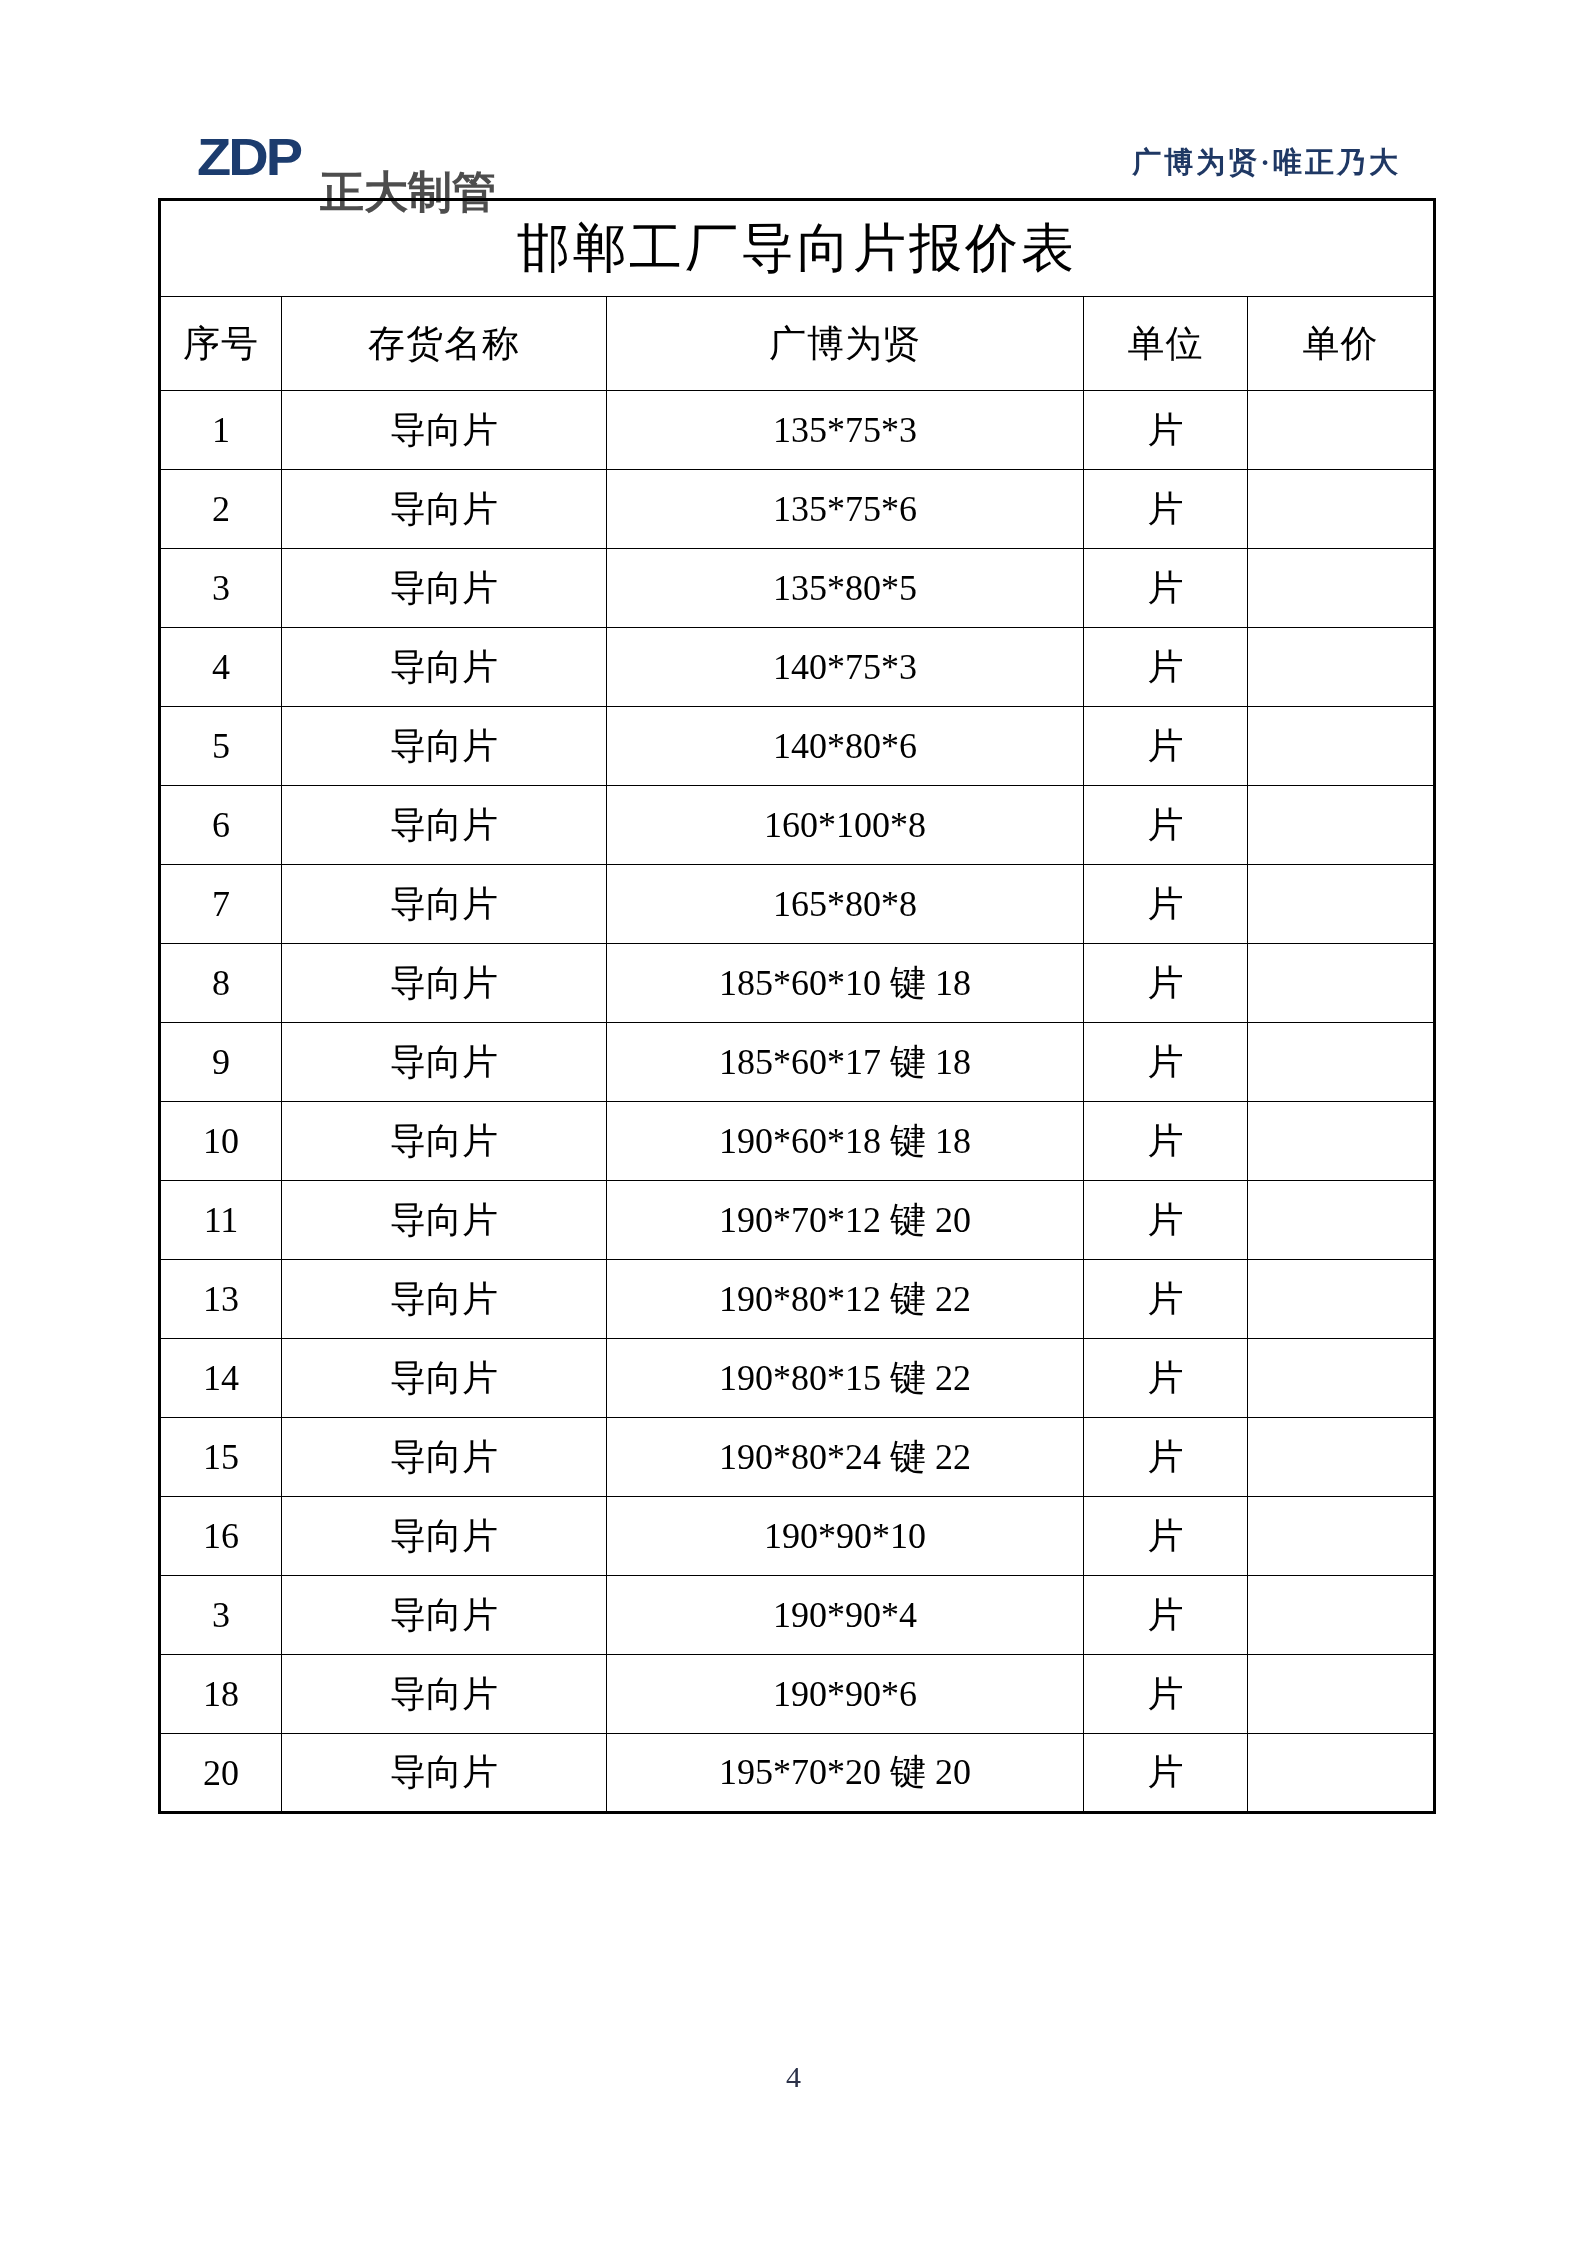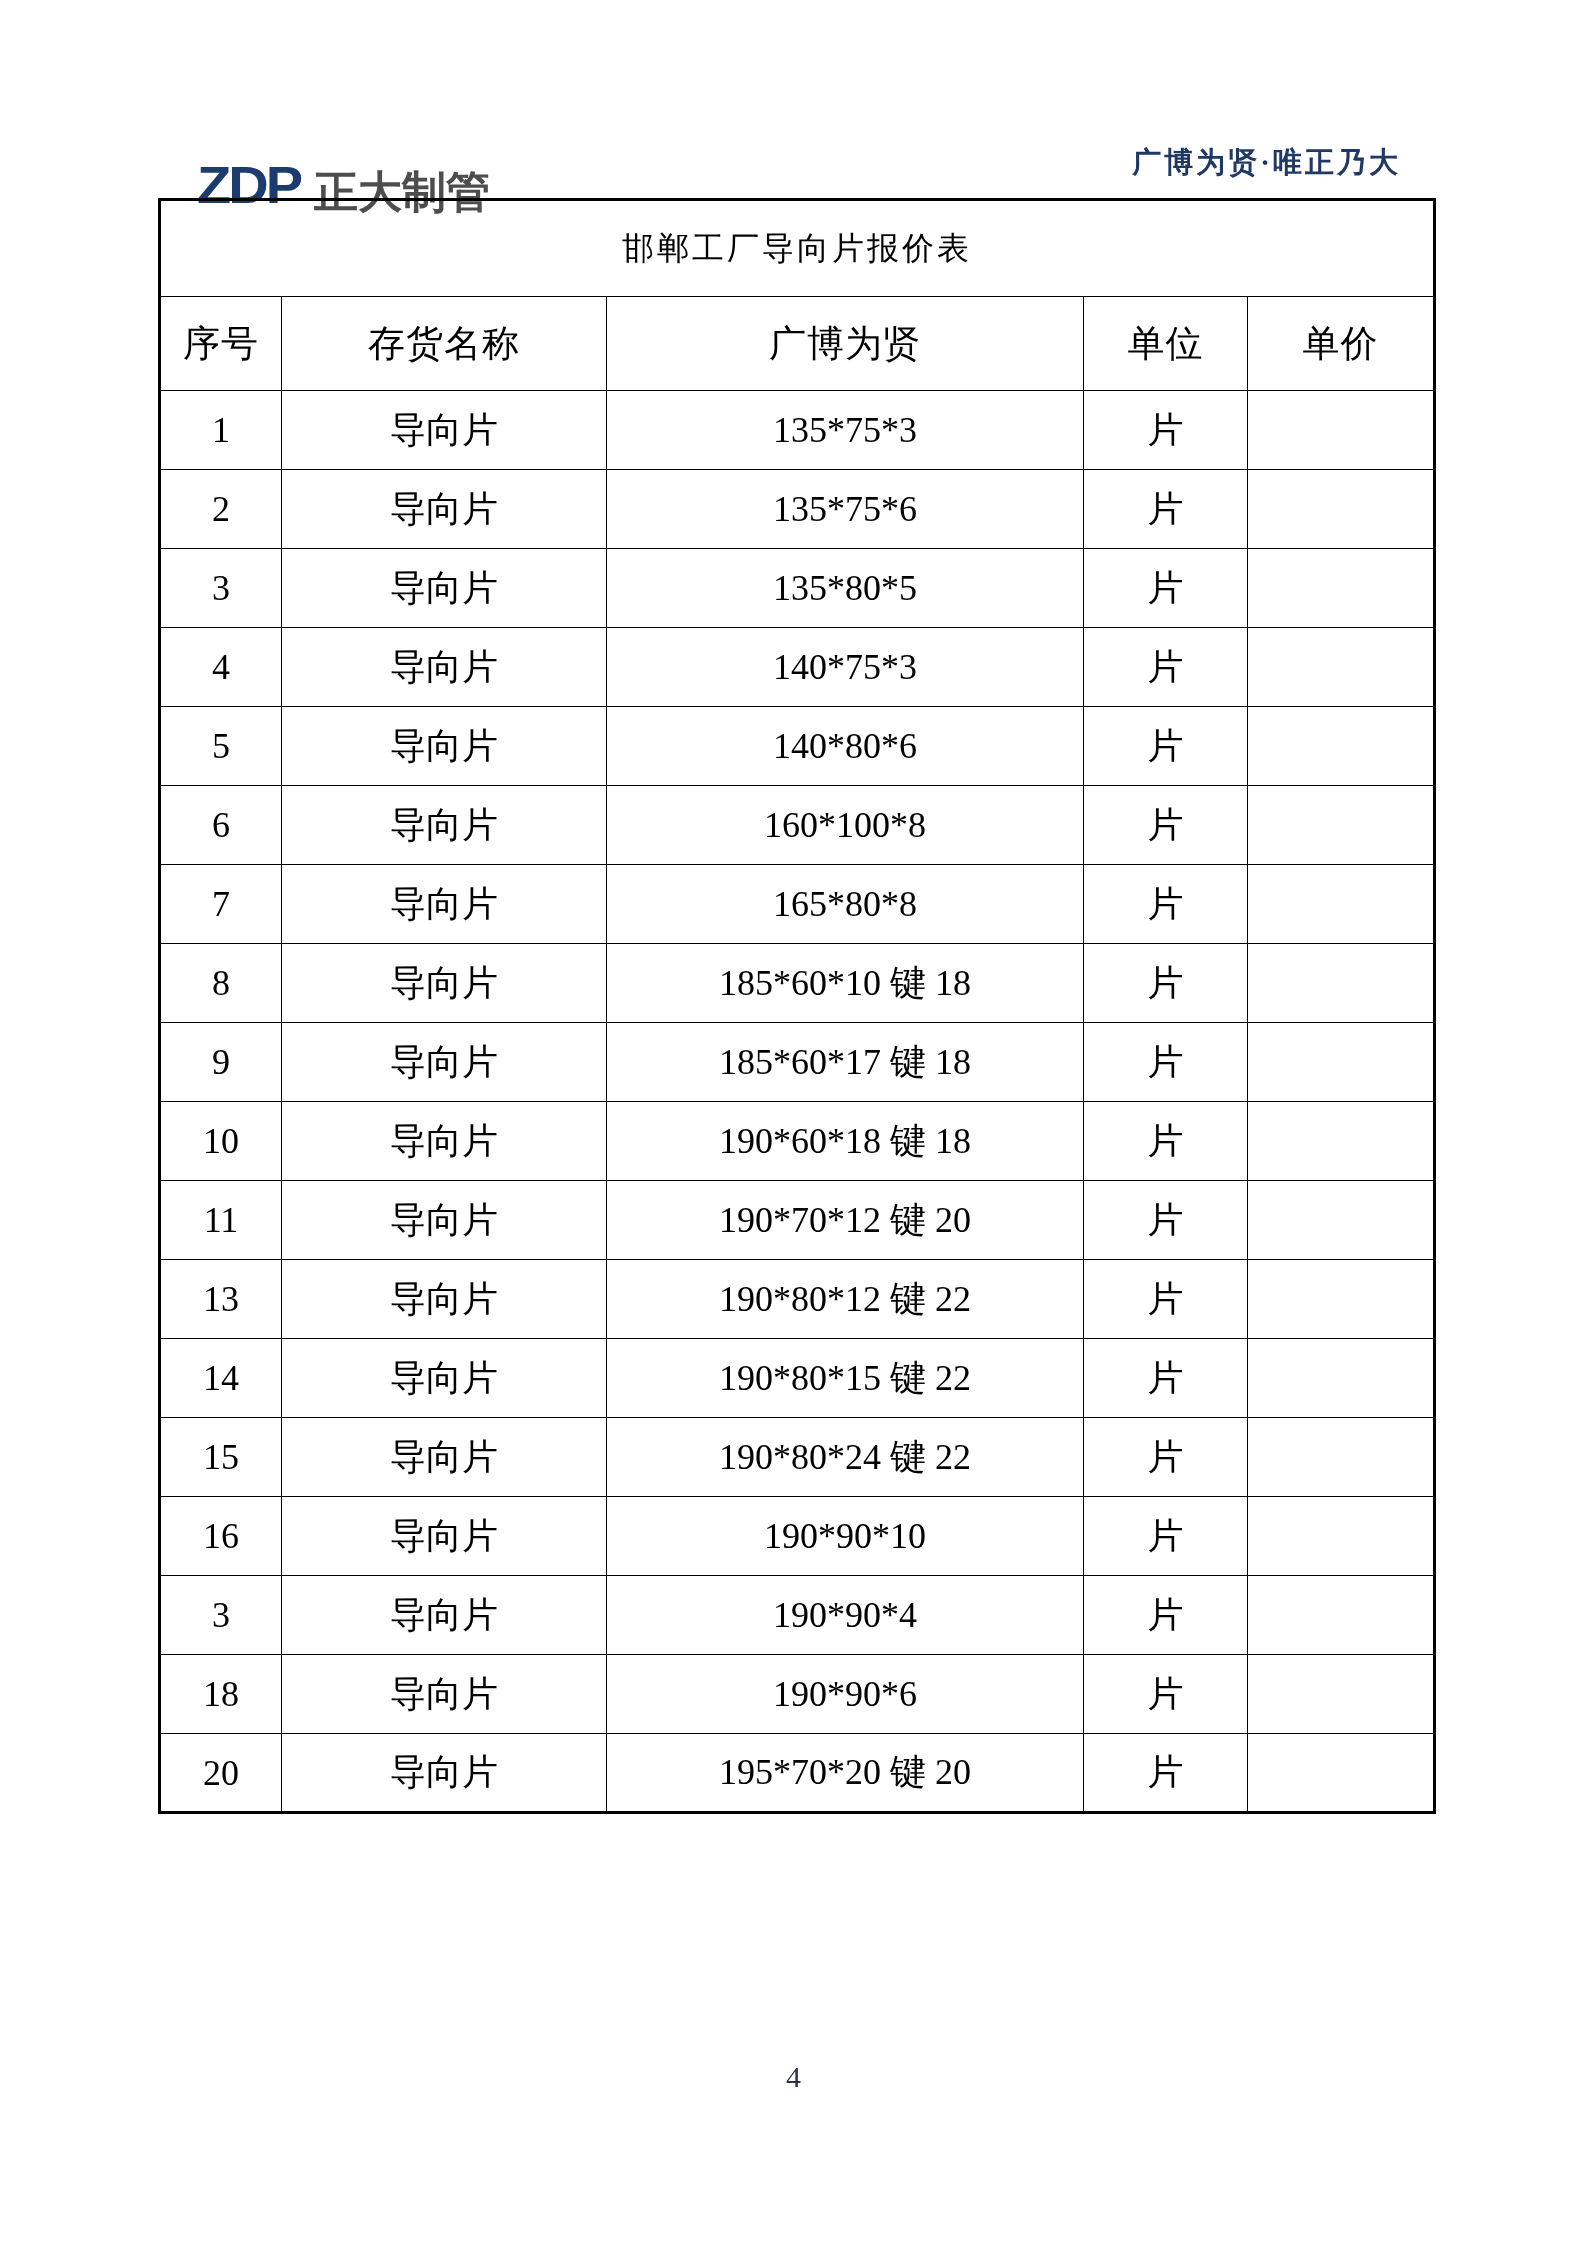--- a/index.html
+++ b/index.html
@@ -8,21 +8,21 @@
     width: 1587px; height: 2245px;
     position: relative;
     font-family: "Liberation Serif", "DejaVu Serif", serif;
     color: var(--text, #000);
   }
   .page { position: absolute; inset: 0; background: #fff; overflow: hidden; }
 
   
   .brand {
     position: absolute; left: 197px; top: 130px;
-    display: flex; align-items: flex-end; gap: 14px;
+    display: flex; align-items: flex-start; gap: 20px;
     white-space: nowrap;
   }
   .zdp {
     font-family: "Liberation Sans", "DejaVu Sans", sans-serif;
     font-weight: 900; font-size: 56px; line-height: 1;
     color: var(--logo_navy, #1c3c6e);
     letter-spacing: -3px;
     transform: scaleY(0.92);
   }
   .brand-name {
@@ -48,21 +48,21 @@
     border-collapse: collapse; table-layout: fixed;
     border: 3px solid var(--table_line, #000);
   }
   table.quote td {
     border: 1.5px solid var(--table_line, #000);
     text-align: center; vertical-align: middle;
     overflow: hidden; white-space: nowrap;
   }
   td.title-cell {
     height: 97px;
-    font-size: 32px;
+    font-size: 53px;
     letter-spacing: 3px;
     font-family: Liberation Mono, monospace;
   }
   tr.head-row td {
     height: 94px;
     font-size: 37px;
     letter-spacing: 1px;
   }
   tbody.body-rows td {
     height: 79px;

